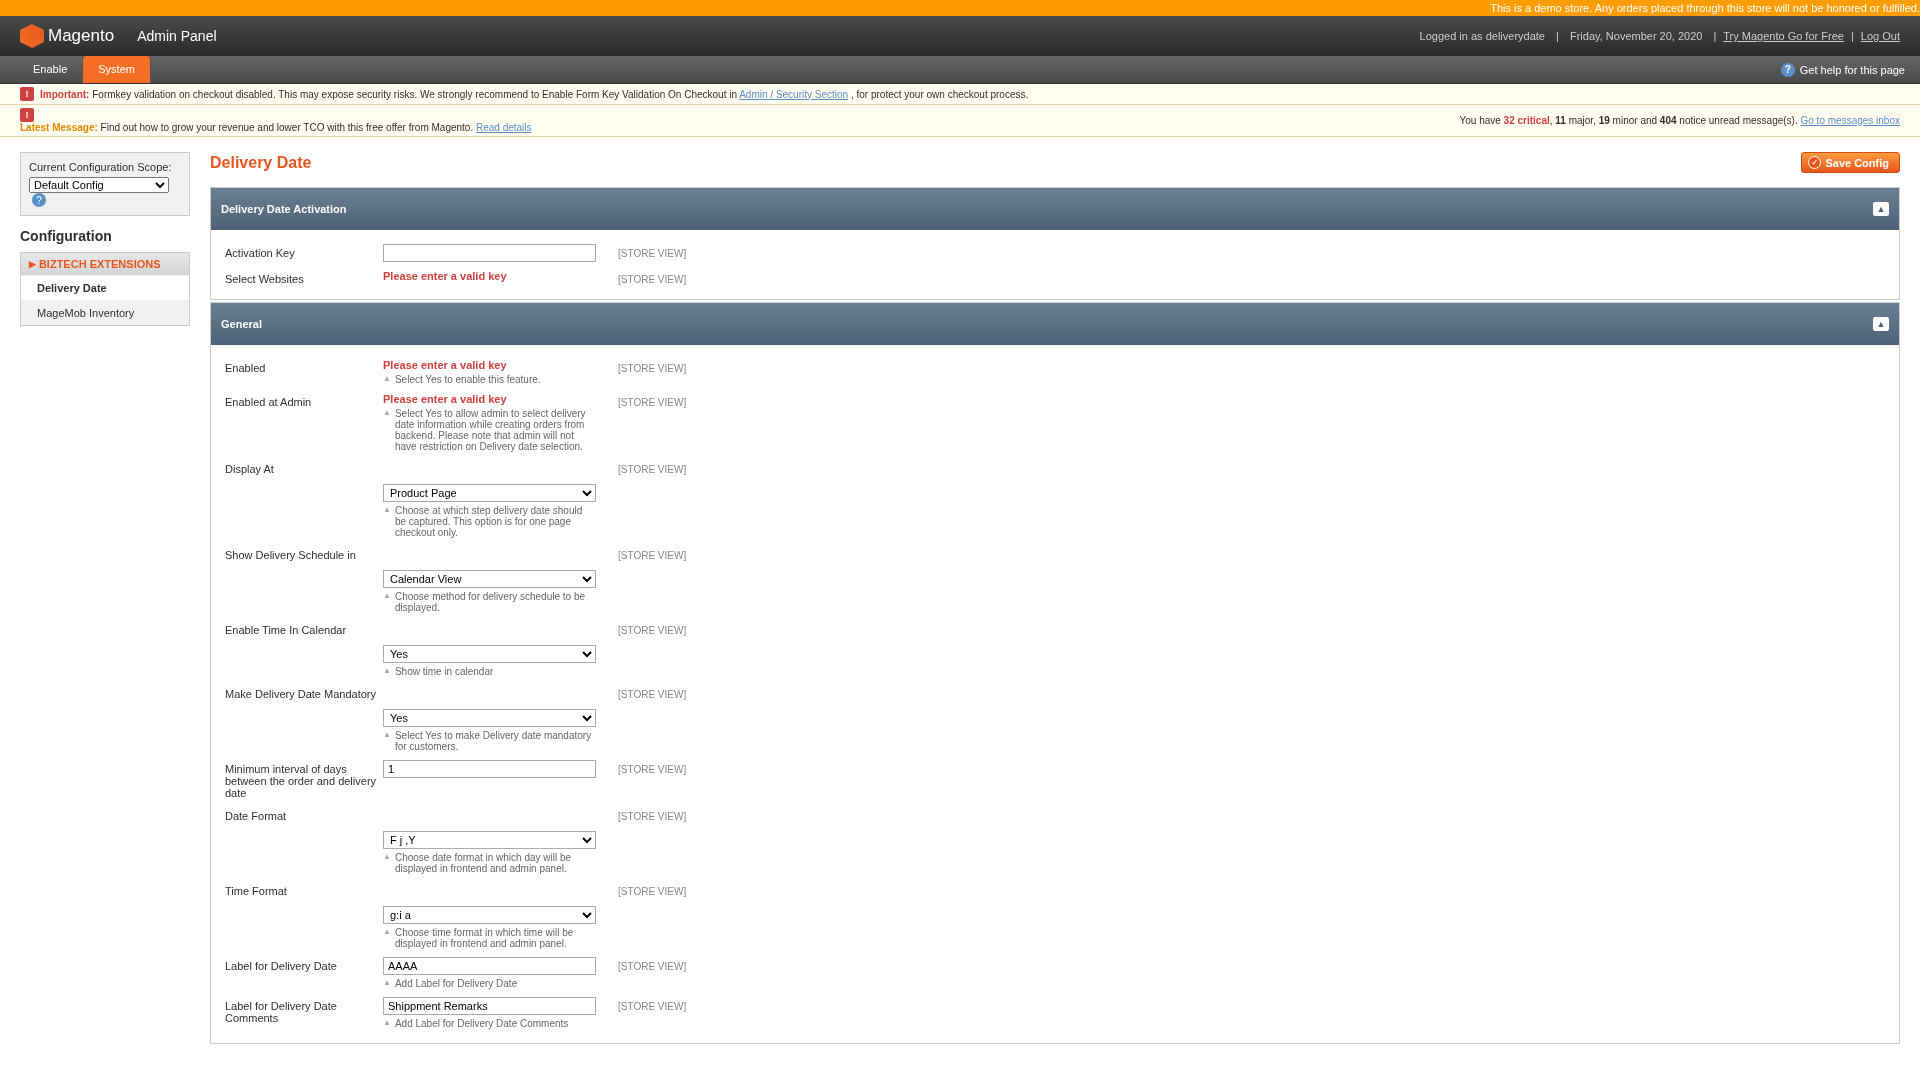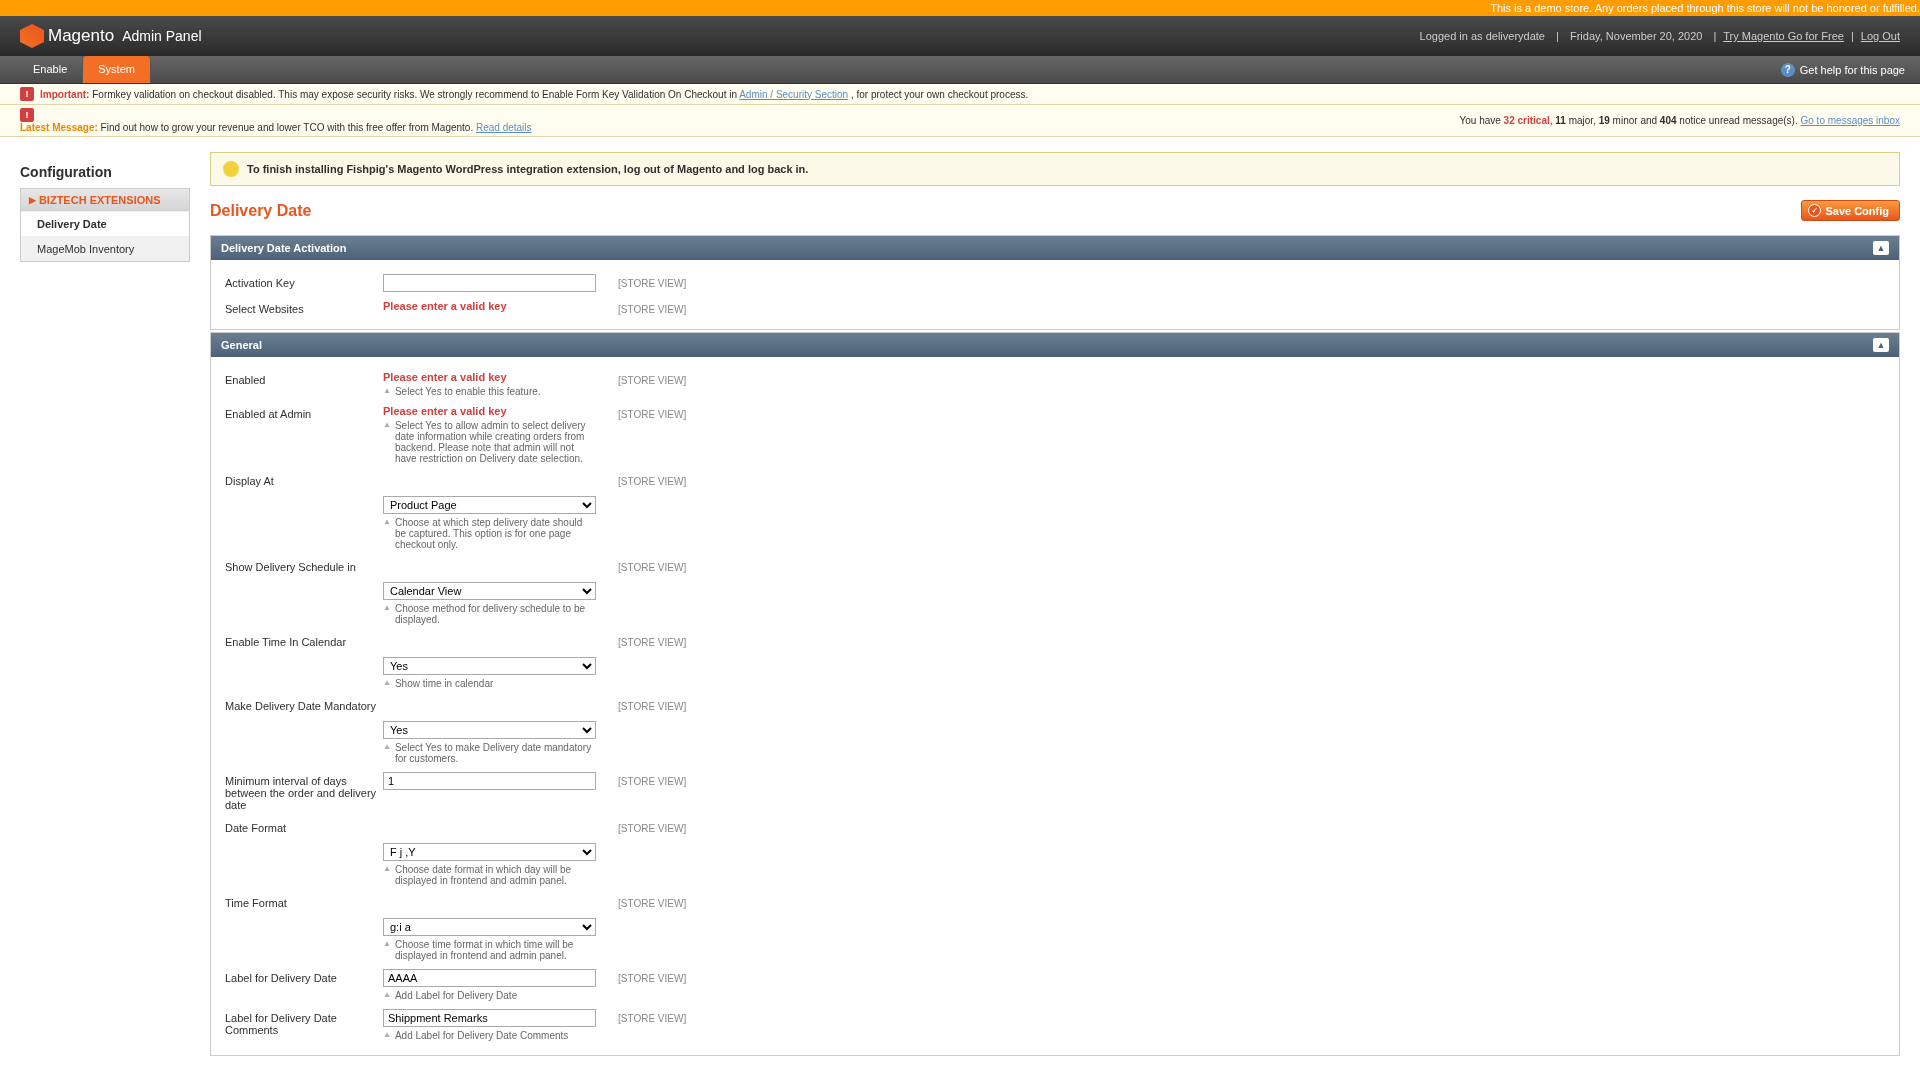--- a/index.html
+++ b/index.html
@@ -3,21 +3,21 @@
 <meta charset="utf-8">
 <style>
 * { margin: 0; padding: 0; box-sizing: border-box; }
 body { font-family: Arial, sans-serif; font-size: 11px; background: #fff; color: #2f2f2f; }
 
 .demo-notice { background: #ff9c00; color: #fff; text-align: right; padding: 2px 0; font-size: 11px; }
 .header { background: linear-gradient(#4a4a4a, #2a2a2a); padding: 8px 20px; display: flex; align-items: center; justify-content: space-between; }
 .logo { display: flex; align-items: center; gap: 4px; }
 .logo-mark { width: 24px; height: 24px; background: linear-gradient(45deg, #f46f25, #e8561d); clip-path: polygon(50% 0, 100% 25%, 100% 75%, 50% 100%, 0 75%, 0 25%); }
 .logo-text { color: #fff; font-size: 17px; }
-.logo-admin { color: #fff; font-size: 14px; margin-left: 4px; }
+.logo-admin { color: #fff; font-size: 14px; margin-left: 19px; }
 .header-right { color: #ccc; font-size: 11px; }
 .header-right a { color: #ccc; text-decoration: underline; cursor: pointer; }
 .header-right span { margin: 0 4px; }
 
 .nav-bar { background: linear-gradient(#666, #4a4a4a); display: flex; align-items: stretch; justify-content: space-between; height: 28px; border-bottom: 1px solid #333; }
 .nav-tabs { display: flex; padding-left: 18px; }
 .nav-tab { padding: 7px 15px; color: #fff; font-size: 11px; cursor: pointer; border-right: 1px solid #555; }
 .nav-tab.active { background: #f46f25; border-radius: 4px 4px 0 0; }
 .help-link { display: flex; align-items: center; padding: 0 15px; color: #fff; font-size: 11px; cursor: pointer; gap: 5px; }
 .help-icon { width: 14px; height: 14px; background: #5a8fc7; border-radius: 50%; color: #fff; font-size: 10px; display: flex; align-items: center; justify-content: center; font-weight: bold; }
@@ -49,21 +49,21 @@
 .notice-box { background: #fdf9e9; border: 1px solid #d9cf84; padding: 8px 12px; display: flex; align-items: center; gap: 8px; margin-bottom: 14px; }
 .notice-bulb { width: 16px; height: 16px; background: #f4d03f; border-radius: 50%; }
 .notice-text { font-size: 11px; font-weight: bold; }
 
 .page-head { display: flex; justify-content: space-between; align-items: center; margin-bottom: 14px; }
 .page-title { color: #e8561d; font-size: 16px; font-weight: bold; }
 .save-btn { background: linear-gradient(#f89c3c, #e8561d); color: #fff; border: 1px solid #d04b15; padding: 3px 10px 3px 6px; border-radius: 3px; font-size: 11px; font-weight: bold; cursor: pointer; display: flex; align-items: center; gap: 4px; }
 .save-btn-icon { width: 13px; height: 13px; background: #e8561d; border: 1px solid #fff; border-radius: 50%; display: flex; align-items: center; justify-content: center; font-size: 8px; }
 
 .panel { border: 1px solid #ccc; margin-bottom: 2px; }
-.panel-head { background: linear-gradient(#6a7f93, #4d6278); color: #fff; padding: 5px 10px; font-size: 11px; font-weight: bold; display: flex; justify-content: space-between; align-items: center; cursor: pointer; }
+.panel-head { background: linear-gradient(#6a7f93, #4d6278); color: #fff; padding: 14px 10px; font-size: 11px; font-weight: bold; display: flex; justify-content: space-between; align-items: center; cursor: pointer; }
 .collapse-icon { width: 16px; height: 14px; background: #fff; border-radius: 2px; color: #4d6278; display: flex; align-items: center; justify-content: center; font-size: 9px; }
 .panel-body { padding: 10px 14px; }
 
 .form-row { display: flex; align-items: flex-start; padding: 4px 0; }
 .form-label { width: 158px; font-size: 11px; padding-top: 3px; }
 .form-field { width: 213px; }
 .form-scope { font-size: 10px; color: #888; padding-top: 4px; margin-left: 22px; }
 .form-field input[type=text] { width: 100%; border: 1px solid #aaa; padding: 2px 4px; font-size: 11px; }
 .form-field select { width: 100%; border: 1px solid #aaa; padding: 1px 2px; font-size: 11px; background: #fff; margin-top: 24px; }
 .field-error { color: #d04040; font-size: 11px; font-weight: bold; }
@@ -120,36 +120,39 @@
     <span>Find out how to grow your revenue and lower TCO with this free offer from Magento. </span>
     <a class="msg-link">Read details</a>
   </div>
   <div>
     <span>You have </span><span class="msg-critical">32</span><span class="msg-critical"> critical</span><span>, </span><b>11</b><span> major, </span><b>19</b><span> minor and </span><b>404</b><span> notice unread message(s). </span><a class="msg-link">Go to messages inbox</a>
   </div>
 </div>
 
 <div class="content-wrap">
   <div class="sidebar">
+    <div class="scope-box">
+      <span class="scope-label">Current Configuration Scope:</span>
+      <select class="scope-select">
+        <option>Default Config</option>
+      </select>
+      <span class="scope-help">?</span>
+    </div>
     <div class="config-title">Configuration</div>
     <div class="sidebar-section">
       <div class="section-header">
         <span class="section-arrow">▶</span>
         <span>BIZTECH EXTENSIONS</span>
       </div>
       <div class="sidebar-item active">Delivery Date</div>
       <div class="sidebar-item">MageMob Inventory</div>
     </div>
   </div>
 
   <div class="main">
-    <div class="notice-box">
-      <span class="notice-bulb"></span>
-      <span class="notice-text">To finish installing Fishpig's Magento WordPress integration extension, log out of Magento and log back in.</span>
-    </div>
 
     <div class="page-head">
       <div class="page-title">Delivery Date</div>
       <button class="save-btn">
         <span class="save-btn-icon">✓</span>
         <span>Save Config</span>
       </button>
     </div>
 
     <div class="panel">

